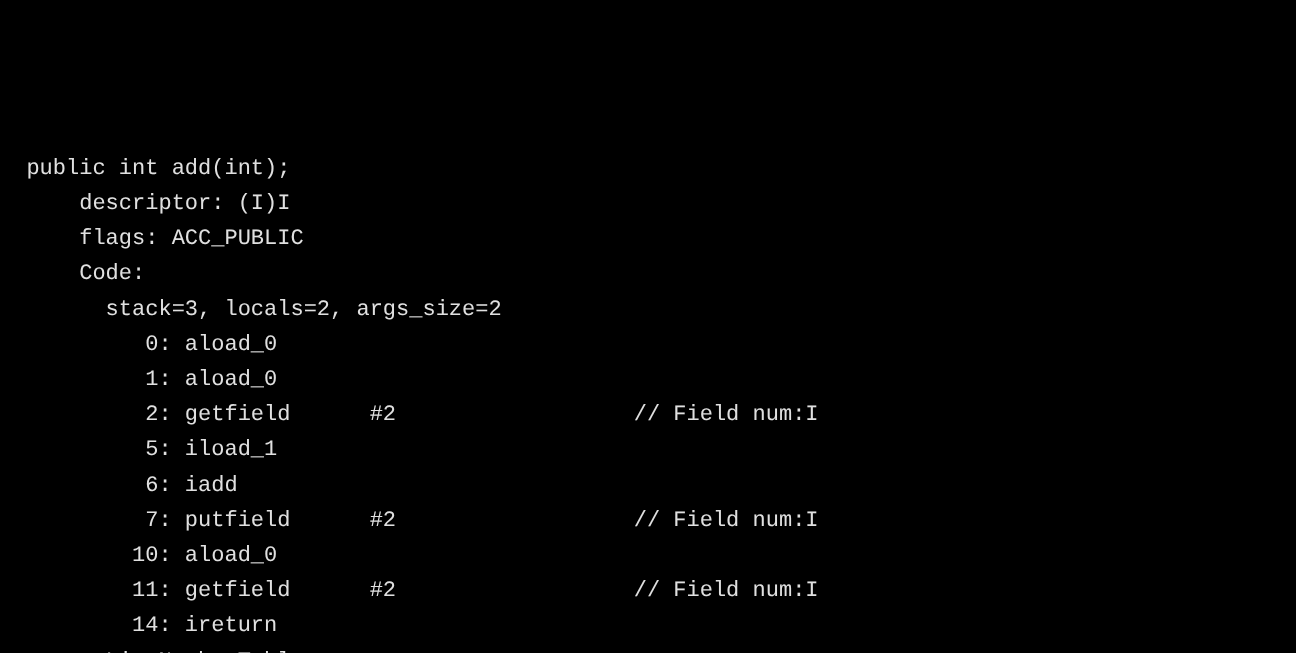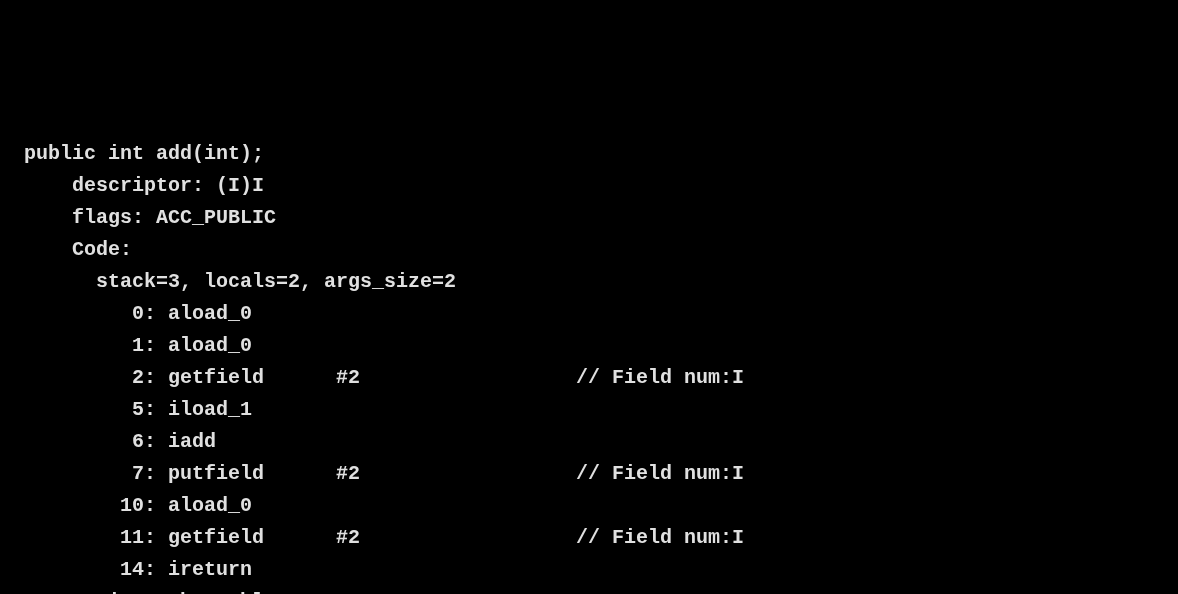--- a/index.html
+++ b/index.html
@@ -1,19 +1,18 @@
 <!DOCTYPE html>
 <html><head>
   <meta charset="utf-8">
   <style>
     * {
       margin: 0;
       padding: 0;
       box-sizing: border-box;
-      font-weight: bold;
     }
     body {
       background-color: #000000;
       color: #e0e0e0;
       font-family: 'Menlo', 'Monaco', 'Consolas', 'Courier New', monospace;
       font-size: 20px;
       line-height: 1.6;
       padding: 10px 0;
       white-space: pre;
       width: 1178px;

